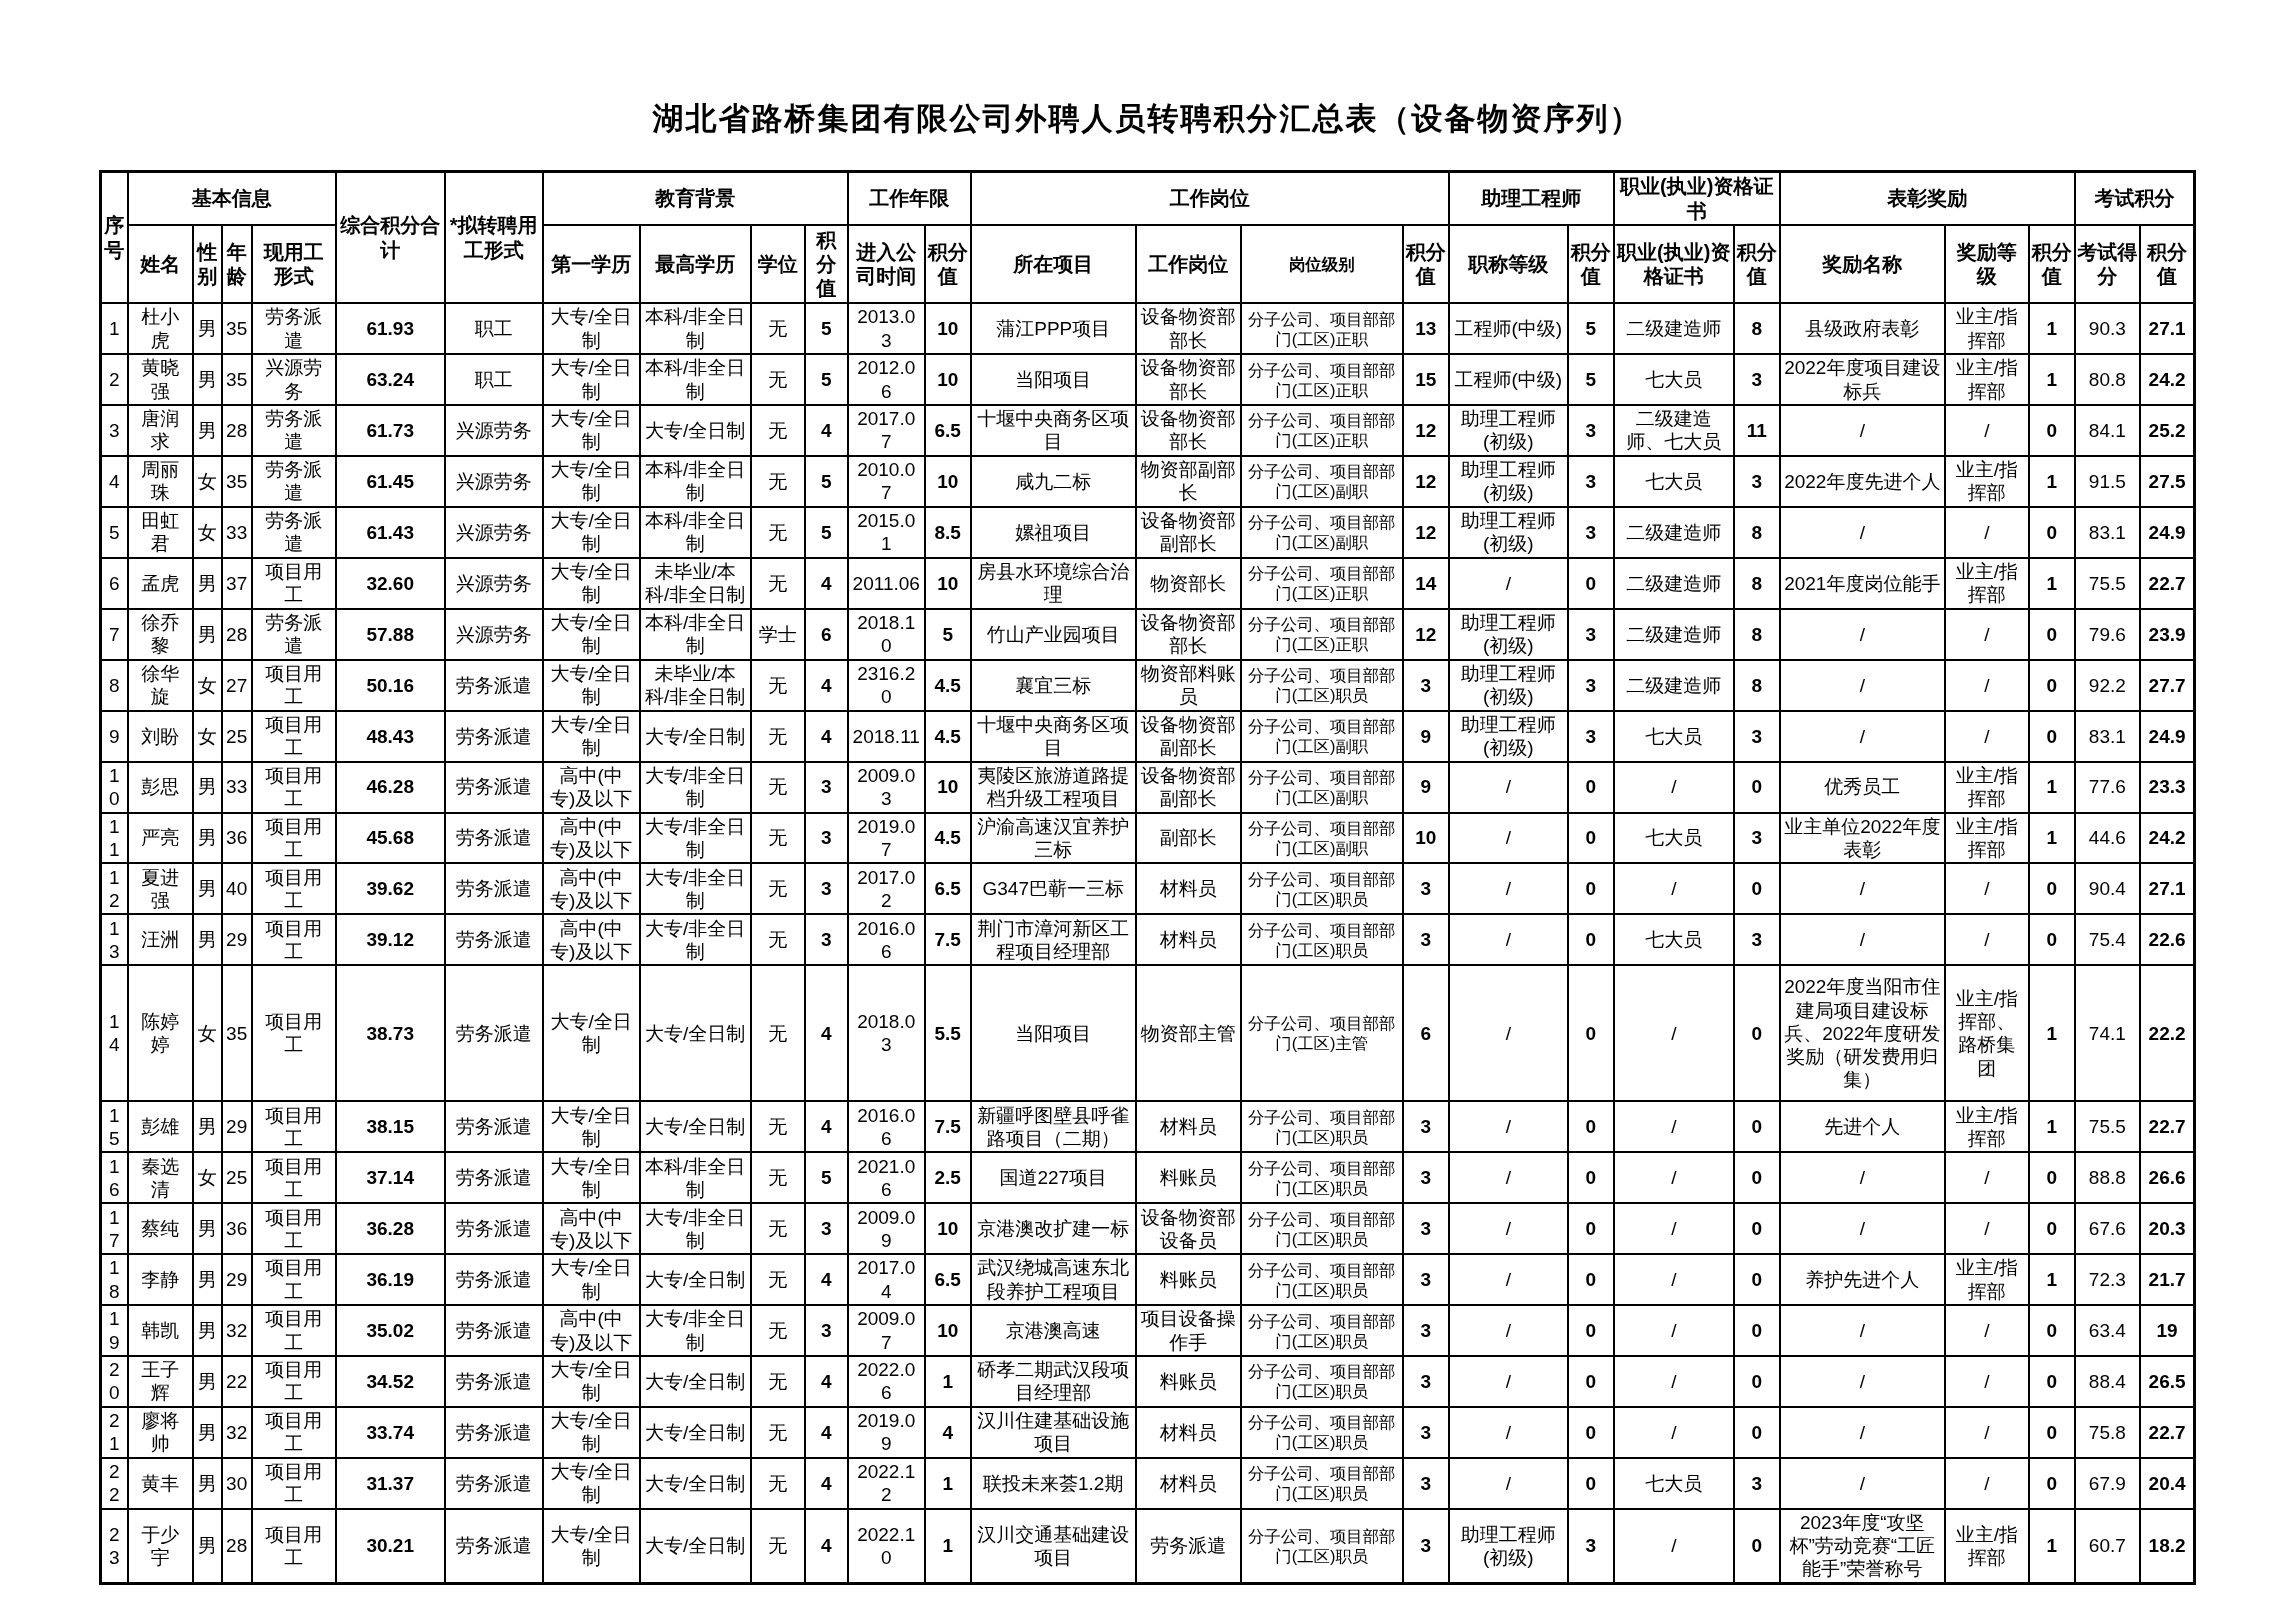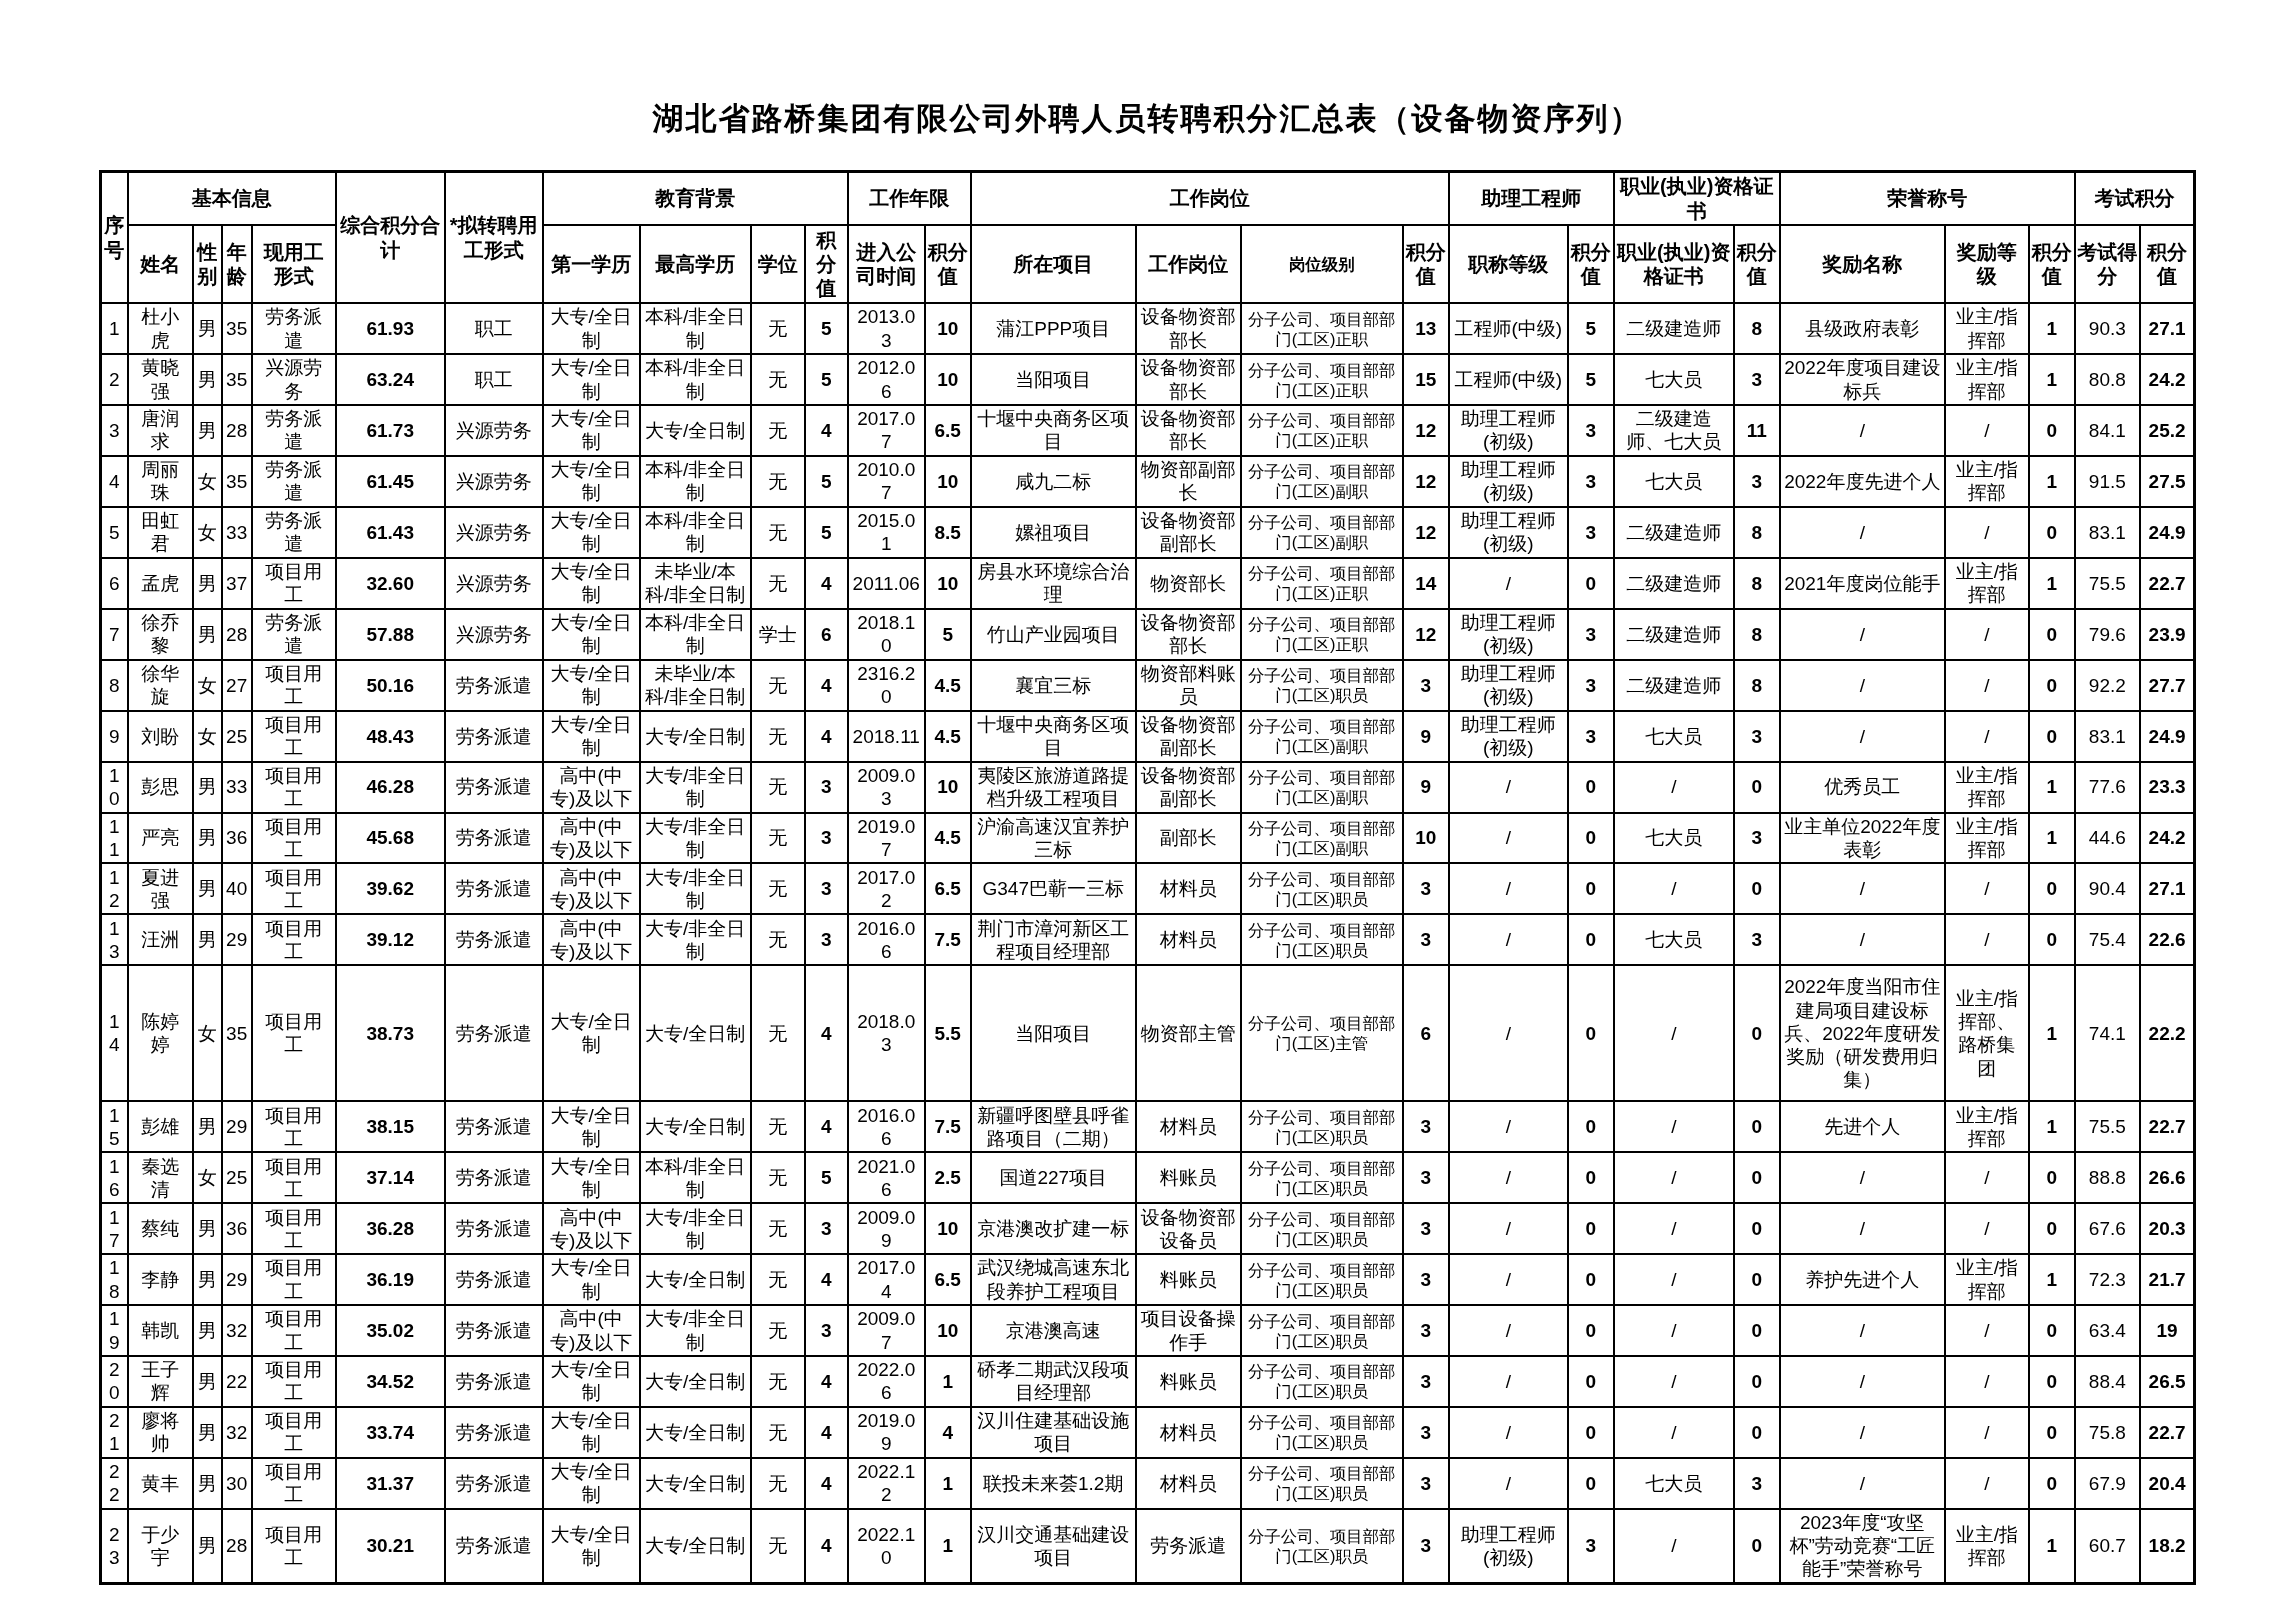--- a/index.html
+++ b/index.html
@@ -83,21 +83,21 @@
     <tr class="group-row">
       <th rowspan="2">序号</th>
       <th colspan="4">基本信息</th>
       <th rowspan="2">综合积分合计</th>
       <th rowspan="2">*拟转聘用工形式</th>
       <th colspan="4">教育背景</th>
       <th colspan="2">工作年限</th>
       <th colspan="4">工作岗位</th>
       <th colspan="2">助理工程师</th>
       <th colspan="2">职业(执业)资格证书</th>
-      <th colspan="3">荣誉称号</th>
+      <th colspan="3">表彰奖励</th>
       <th colspan="2">考试积分</th>
     </tr>
     <tr class="sub-row">
       <th>姓名</th>
       <th>性别</th>
       <th>年龄</th>
       <th>现用工形式</th>
       <th>第一学历</th>
       <th>最高学历</th>
       <th>学位</th>

